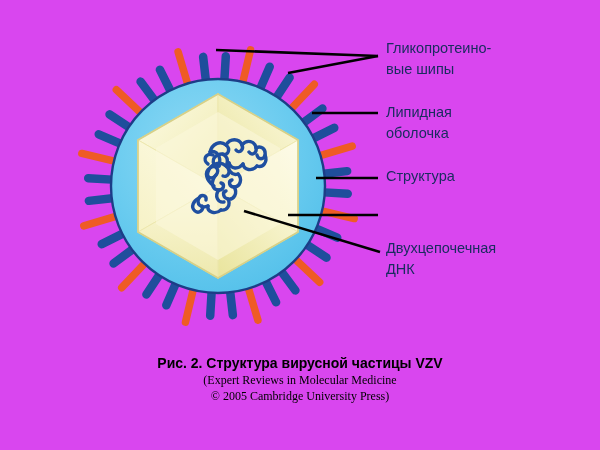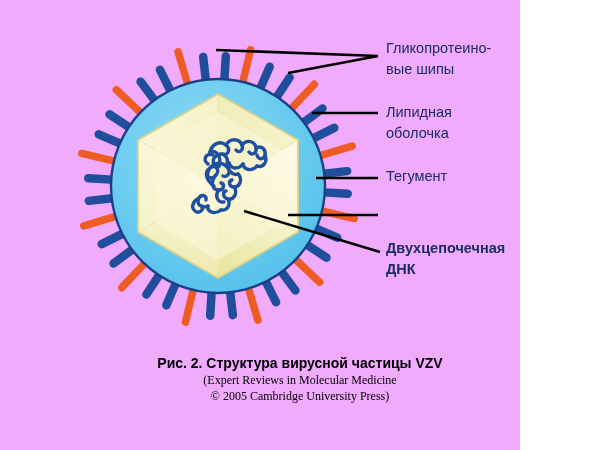--- a/index.html
+++ b/index.html
@@ -1,27 +1,27 @@
 <!DOCTYPE html>
 <html lang="ru"><head>
 <meta charset="utf-8">
 <title>VZV</title>
 <style>
   html,body{margin:0;padding:0;background:#ffffff;}
   body{width:600px;height:450px;overflow:hidden;
        font-family:"Liberation Sans","DejaVu Sans",sans-serif;}
-  #stage{position:relative;width:520px;height:450px;background:#f0abfc;}
+  #stage{position:relative;width:600px;height:450px;background:#d946ef;}
   #diagram{position:absolute;left:0;top:0;width:600px;height:450px;}
   .lbl{position:absolute;color:#1b2c60;font-size:14.5px;line-height:21px;
        white-space:pre;font-family:"Liberation Sans","DejaVu Sans",sans-serif;}
   #lbl-spikes{left:386px;top:38px;}
   #lbl-envelope{left:386px;top:102px;}
   #lbl-tegument{left:386px;top:166px;}
   #lbl-nucleocapsid{left:386px;top:201px;}
-  #lbl-dna{left:386px;top:238px;font-weight:bold;}
+  #lbl-dna{left:386px;top:238px;}
   #caption{position:absolute;left:0;top:355px;width:600px;text-align:center;
            color:#000;}
   #cap-title{font-size:14px;font-weight:bold;line-height:17px;
              font-family:"Liberation Sans","DejaVu Sans",sans-serif;}
   .cap-sub{font-size:12px;line-height:16px;
            font-family:Liberation Serif, serif;}
 </style>
 </head>
 <body>
 
@@ -145,21 +145,21 @@
       <line x1="316" y1="178" x2="378" y2="178"></line>
       <line x1="288" y1="215" x2="378" y2="215"></line>
       <line x1="244" y1="211" x2="380" y2="252"></line>
     </g>
   </svg>
 
   <div class="lbl" id="lbl-spikes">Гликопротеино-
 вые шипы</div>
   <div class="lbl" id="lbl-envelope">Липидная
 оболочка</div>
-  <div class="lbl" id="lbl-tegument">Тегумент</div>
+  <div class="lbl" id="lbl-tegument">Структура</div>
   <div class="lbl" id="lbl-dna">Двухцепочечная
 ДНК</div>
 
   <div id="caption">
     <div id="cap-title">Рис. 2. Структура вирусной частицы VZV</div>
     <div class="cap-sub">(Expert Reviews in Molecular Medicine</div>
     <div class="cap-sub">© 2005 Cambridge University Press)</div>
   </div>
 
 </div>

